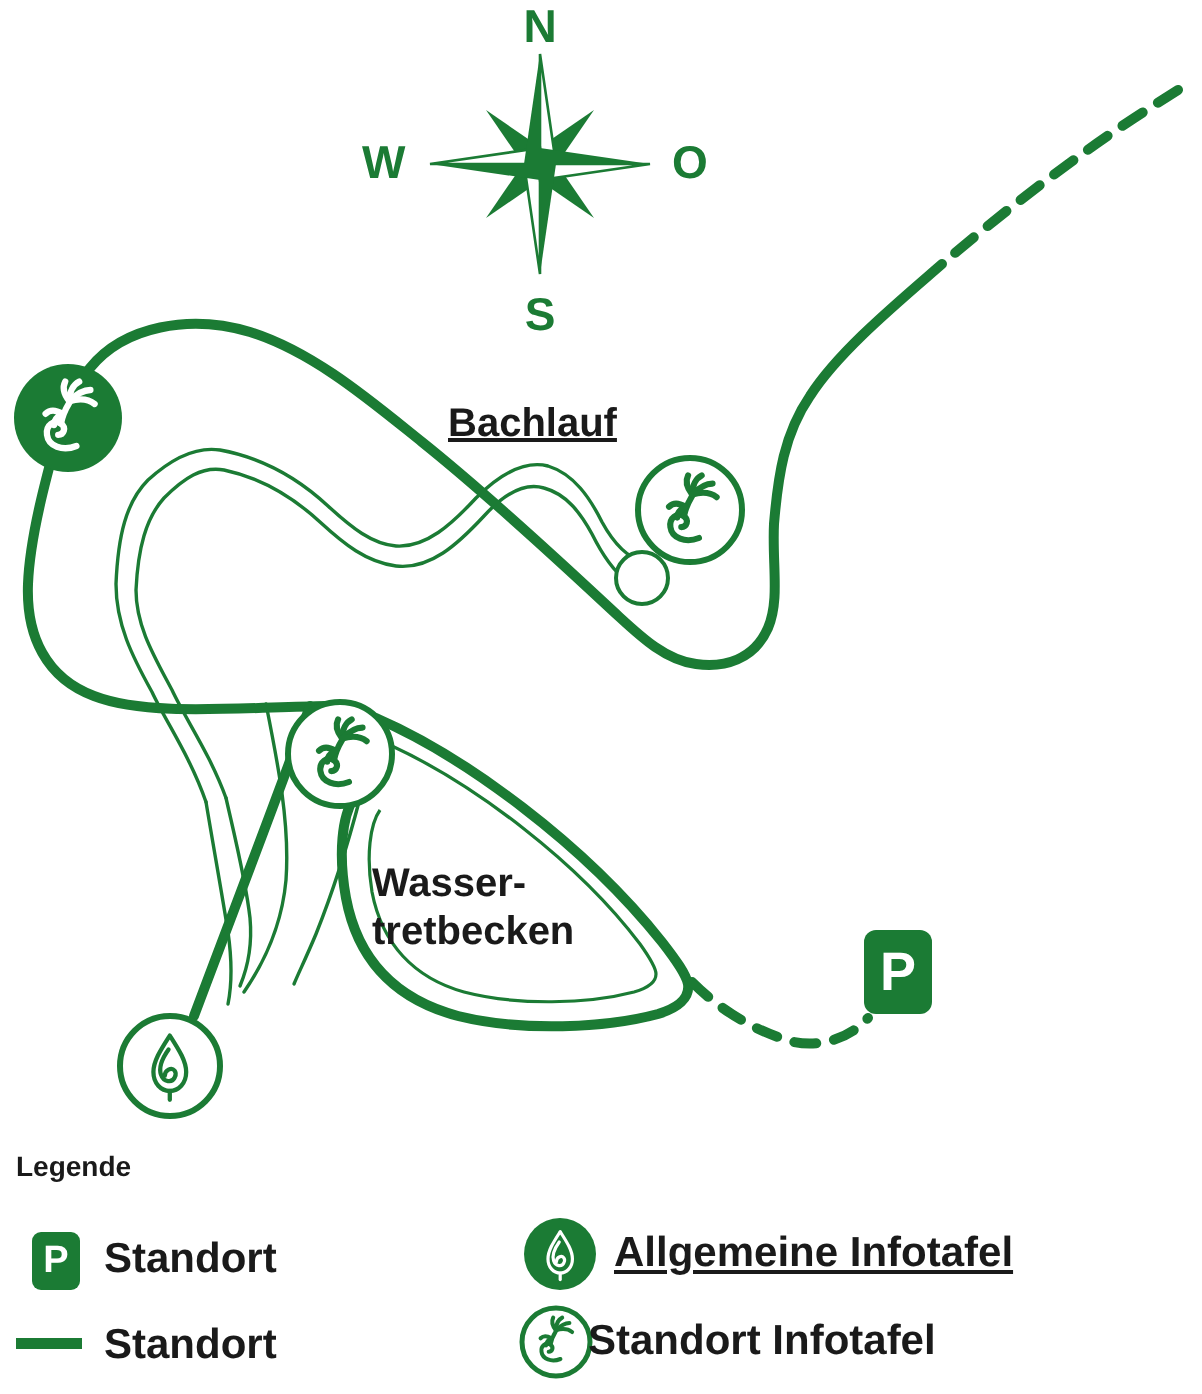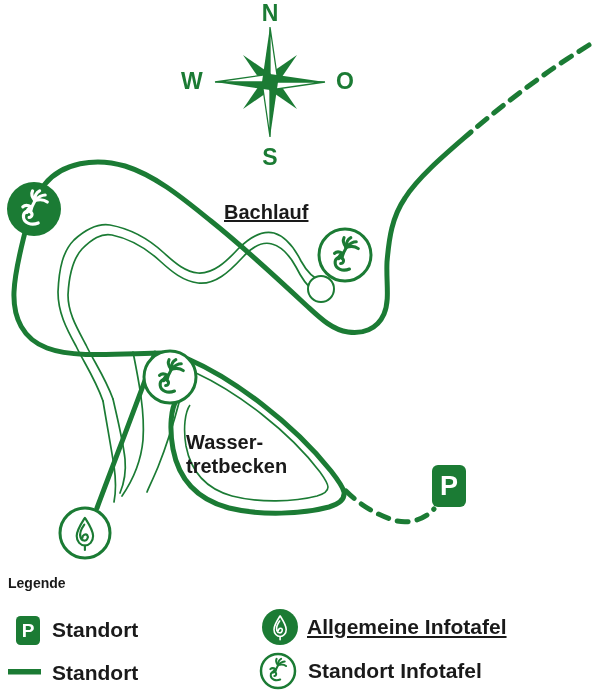--- a/index.html
+++ b/index.html
@@ -136,15 +136,15 @@
 
   <div class="p-letter p-letter-map" style="left:432px; top:465px; width:34px; height:42px;">P</div>
 
   <div class="lbl legend-title" style="left:8px; top:575px;">Legende</div>
 
   <div class="p-letter p-letter-legend" style="left:16px; top:616px; width:24px; height:29px;">P</div>
 
   <div class="lbl legend-label" style="left:52px; top:618px;">Standort</div>
   <div class="lbl legend-label" style="left:52px; top:661px;">Standort</div>
   <div class="lbl legend-label" style="left:307px; top:615px;text-decoration:underline;">Allgemeine Infotafel</div>
-  <div class="lbl legend-label" style="left:308px; top:659px;">Standort Infotafel</div>
+  <div class="lbl legend-label" style="left:294px; top:659px;">Standort Infotafel</div>
 
 </div>
 
 </body></html>

